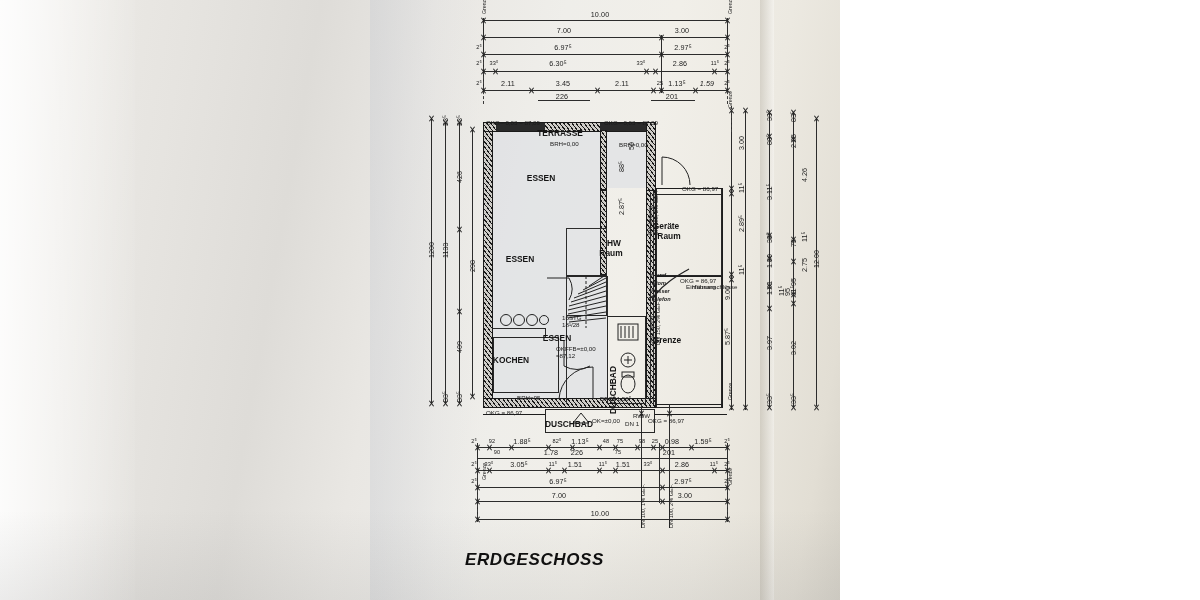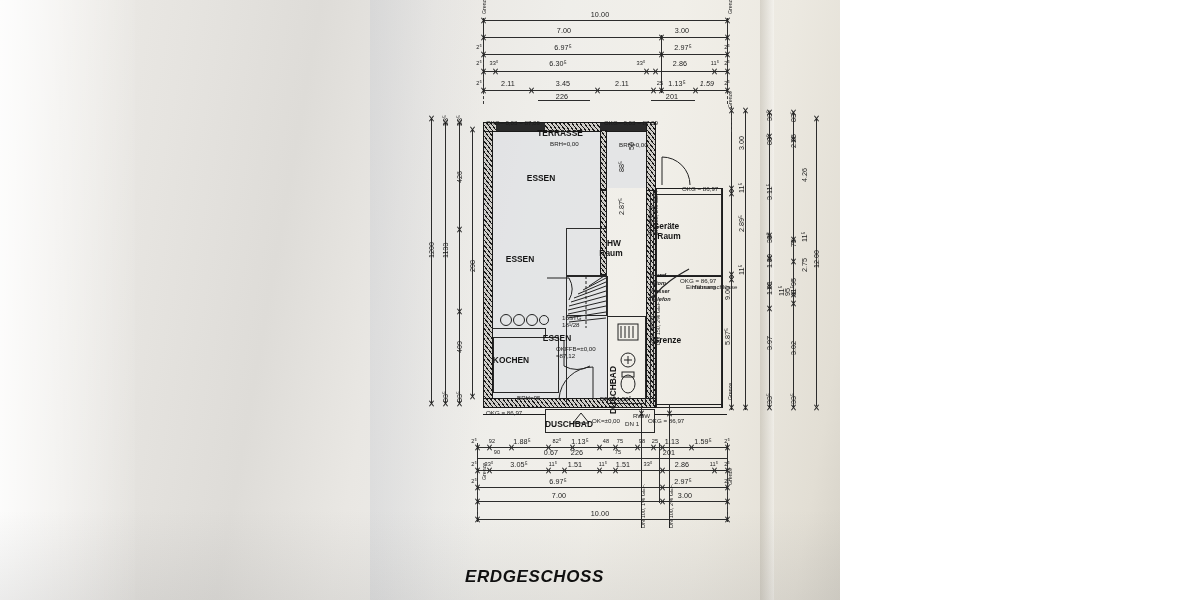--- a/index.html
+++ b/index.html
@@ -379,25 +379,25 @@
   <div id="bottom-dims">
       <div class="dim tiny" style="left: 474px; top: 441px; transform: translate(-50%, -50%);">2⁵</div>
       <div class="dim tiny" style="left: 492px; top: 441px; transform: translate(-50%, -50%);">92</div>
       <div class="dim" style="left: 522px; top: 441px; transform: translate(-50%, -50%);">1.88⁵</div>
       <div class="dim tiny" style="left: 557px; top: 441px; transform: translate(-50%, -50%);">82⁵</div>
       <div class="dim" style="left: 580px; top: 441px; transform: translate(-50%, -50%);">1.13⁵</div>
       <div class="dim tiny" style="left: 606px; top: 441px; transform: translate(-50%, -50%);">48</div>
       <div class="dim tiny" style="left: 620px; top: 441px; transform: translate(-50%, -50%);">75</div>
       <div class="dim tiny" style="left: 642px; top: 441px; transform: translate(-50%, -50%);">98</div>
       <div class="dim tiny" style="left: 655px; top: 441px; transform: translate(-50%, -50%);">25</div>
-      <div class="dim" style="left: 672px; top: 441px; transform: translate(-50%, -50%);">1.13</div>
+      <div class="dim" style="left: 672px; top: 441px; transform: translate(-50%, -50%);">0.98</div>
       <div class="dim" style="left: 703px; top: 441px; transform: translate(-50%, -50%);">1.59⁵</div>
       <div class="dim tiny" style="left: 727px; top: 441px; transform: translate(-50%, -50%);">2⁵</div>
       <div class="dim tiny" style="left: 497px; top: 452px; transform: translate(-50%, -50%);">90</div>
-      <div class="dim" style="left: 551px; top: 452px; transform: translate(-50%, -50%);">0.67</div>
+      <div class="dim" style="left: 551px; top: 452px; transform: translate(-50%, -50%);">1.78</div>
       <div class="dim" style="left: 577px; top: 452px; transform: translate(-50%, -50%);">226</div>
       <div class="dim tiny" style="left: 618px; top: 452px; transform: translate(-50%, -50%);">75</div>
       <div class="dim" style="left: 669px; top: 452px; transform: translate(-50%, -50%);">201</div>
       <div class="dim tiny" style="left: 474px; top: 464px; transform: translate(-50%, -50%);">2⁵</div>
       <div class="dim tiny" style="left: 489px; top: 464px; transform: translate(-50%, -50%);">33⁵</div>
       <div class="dim" style="left: 519px; top: 464px; transform: translate(-50%, -50%);">3.05⁵</div>
       <div class="dim tiny" style="left: 553px; top: 464px; transform: translate(-50%, -50%);">11⁵</div>
       <div class="dim" style="left: 575px; top: 464px; transform: translate(-50%, -50%);">1.51</div>
       <div class="dim tiny" style="left: 603px; top: 464px; transform: translate(-50%, -50%);">11⁵</div>
       <div class="dim" style="left: 623px; top: 464px; transform: translate(-50%, -50%);">1.51</div>
@@ -471,15 +471,15 @@
       <div class="tinyv" style="left: 727px; top: 400px;">Grenze</div>
       <div class="tinyv" style="left: 481px; top: 480px;">Grenze</div>
       <div class="tinyv" style="left: 727px; top: 485px;">Grenze</div>
     </div>
   <div id="wohnendim-layer">
       <div class="dimv" style="left: 617px; top: 172px;">88⁵</div>
       <div class="dimv" style="left: 627px; top: 150px;">50</div>
       <div class="dimv" style="left: 617px; top: 215px;">2.87⁵</div>
     </div>
 
-  <div class="title" style="left: 465px; top: 567px;">ERDGESCHOSS</div>
+  <div class="title" style="left: 465px; top: 550px;">ERDGESCHOSS</div>
 
 </div>
 
 </body></html>

